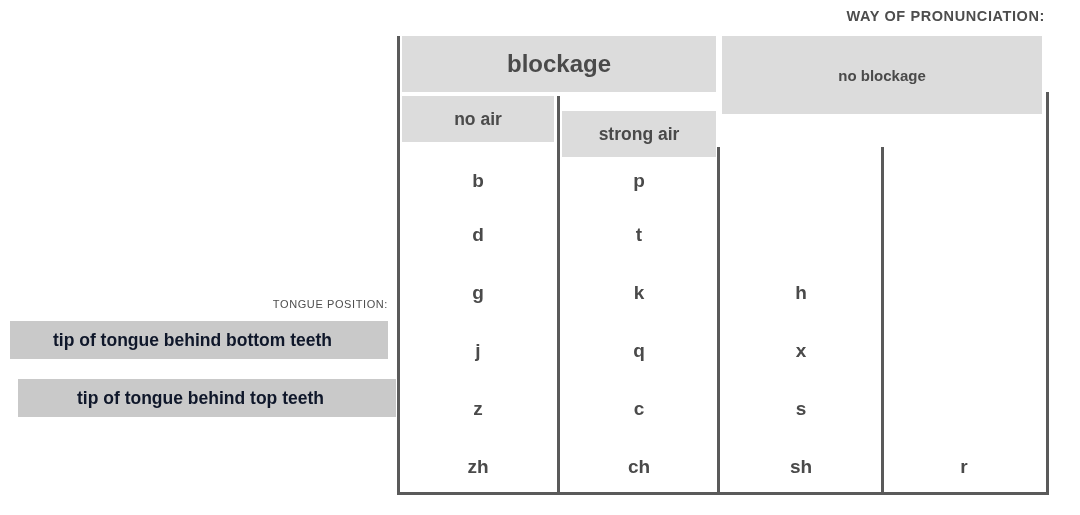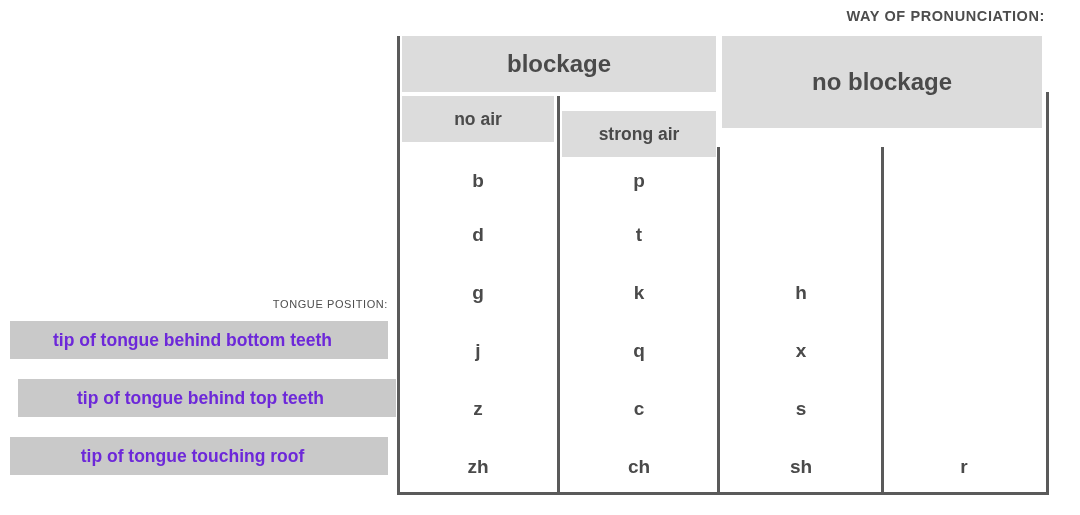--- a/index.html
+++ b/index.html
@@ -52,22 +52,22 @@
     left: 402px;
     top: 36px;
     width: 314px;
     height: 56px;
     font-size: 24px;
   }
   .hdr-noblockage {
     left: 722px;
     top: 36px;
     width: 320px;
-    height: 92px;
-    font-size: 24px;
+    height: 78px;
+    font-size: 15px;
   }
   .hdr-noair {
     left: 402px;
     top: 96px;
     width: 152px;
     height: 46px;
     font-size: 17.5px;
   }
   .hdr-strongair {
     left: 562px;
@@ -91,21 +91,21 @@
     color: #4d4d4d;
   }
 
   
   .rowlabel {
     position: absolute;
     left: 10px;
     width: 378px;
     height: 38px;
     background: #c9c9c9;
-    color: #6d28d9;
+    color: #0f172a;
     font-size: 17.5px;
     font-weight: bold;
     display: flex;
     align-items: center;
     justify-content: center;
     box-sizing: border-box;
     padding-right: 13px;
   }
   .rowlabel.r3 { top: 321px; }
   .rowlabel.r4 { top: 379px; margin-left: 8px; }
@@ -163,21 +163,20 @@
 
   <div class="hdr hdr-blockage">blockage</div>
   <div class="hdr hdr-noblockage">no blockage</div>
   <div class="hdr hdr-noair">no air</div>
   <div class="hdr hdr-strongair">strong air</div>
 
   <div class="tongue-title">TONGUE POSITION:</div>
 
   <div class="rowlabel r3">tip of tongue behind bottom teeth</div>
   <div class="rowlabel r4">tip of tongue behind top teeth</div>
-  <div class="rowlabel r5">tip of tongue touching roof</div>
 
   <div class="cellcol col-noair">
     <div class="cell" style="top:18px">b</div>
     <div class="cell" style="top:72px">d</div>
     <div class="cell" style="top:130px">g</div>
     <div class="cell" style="top:188px">j</div>
     <div class="cell" style="top:246px">z</div>
     <div class="cell" style="top:304px">zh</div>
   </div>
 

